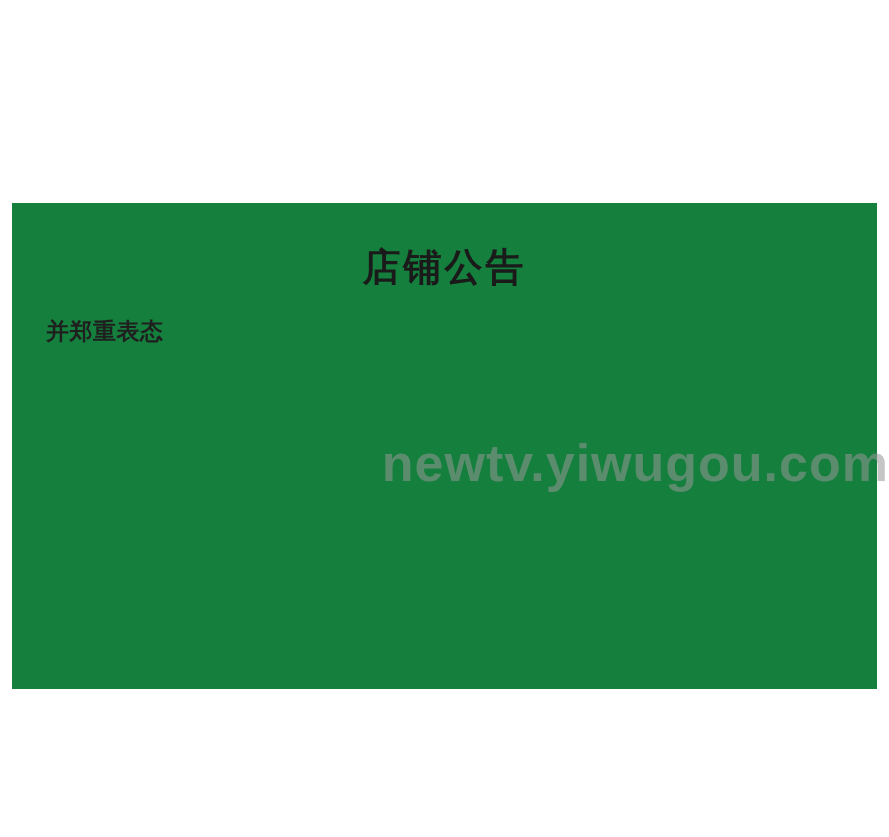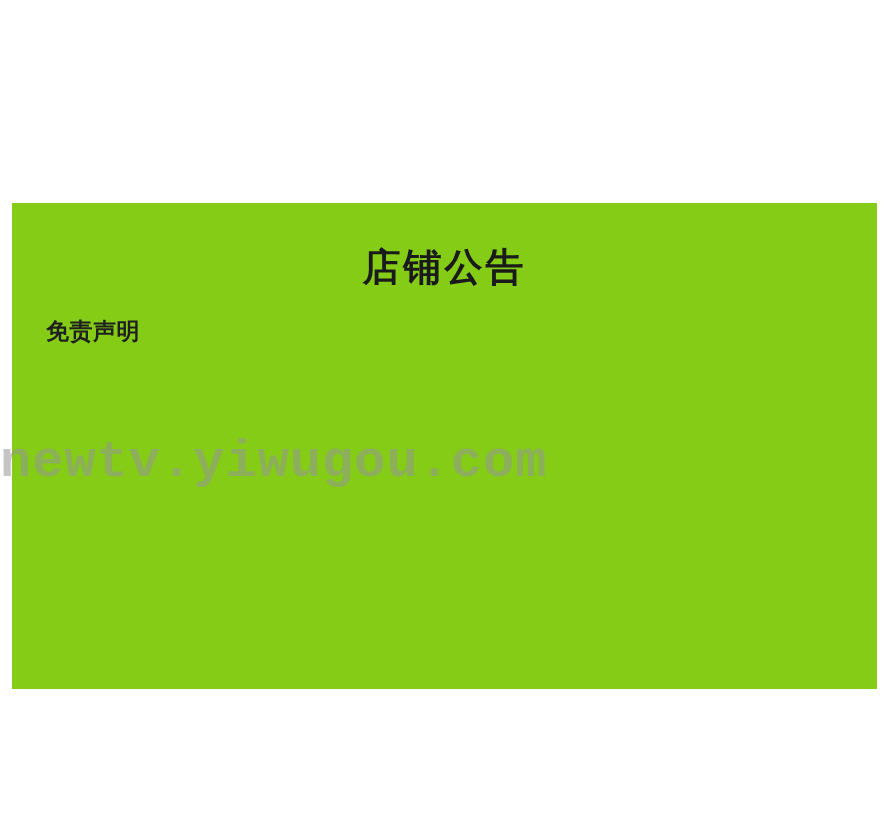--- a/index.html
+++ b/index.html
@@ -34,21 +34,21 @@
     width: 889px;
     height: 148px;
     background: #ffffff;
   }
   .notice-card {
     position: absolute;
     left: 12px;
     top: 203px;
     width: 865px;
     height: 486px;
-    background: #84cc16;
+    background: #15803d;
     box-sizing: border-box;
     padding: 30px 34px 0 34px;
   }
   .notice-title {
     text-align: center;
     font-size: 38px;
     font-weight: bold;
     color: #1a1a1a;
     letter-spacing: 3px;
     margin: 12px 0 22px 0;
@@ -71,42 +71,42 @@
     letter-spacing: 0.5px;
   }
   .notice-body.second {
     margin-bottom: 0;
   }
   .watermark {
     position: absolute;
     left: 0;
     top: 433px;
     width: 889px;
-    text-align: left;
+    text-align: right;
     font-size: 52px;
     font-weight: bold;
     color: rgba(150, 150, 150, 0.55);
     letter-spacing: 1px;
     pointer-events: none;
     white-space: nowrap;
-    font-family: Liberation Mono, monospace;
+    font-family: Liberation Sans, sans-serif;
   }
 </style>
 </head>
 <body>
 
 <div class="page">
 
   <div class="top-band"></div>
 
   <div class="notice-card">
     <div class="notice-title">店铺公告</div>
 
 
-    <div class="section-label">免责声明</div>
+    <div class="section-label">并郑重表态</div>
 
   </div>
 
   <div class="watermark">newtv.yiwugou.com</div>
 
   <div class="bottom-band"></div>
 
 </div>
 
 </body></html>

